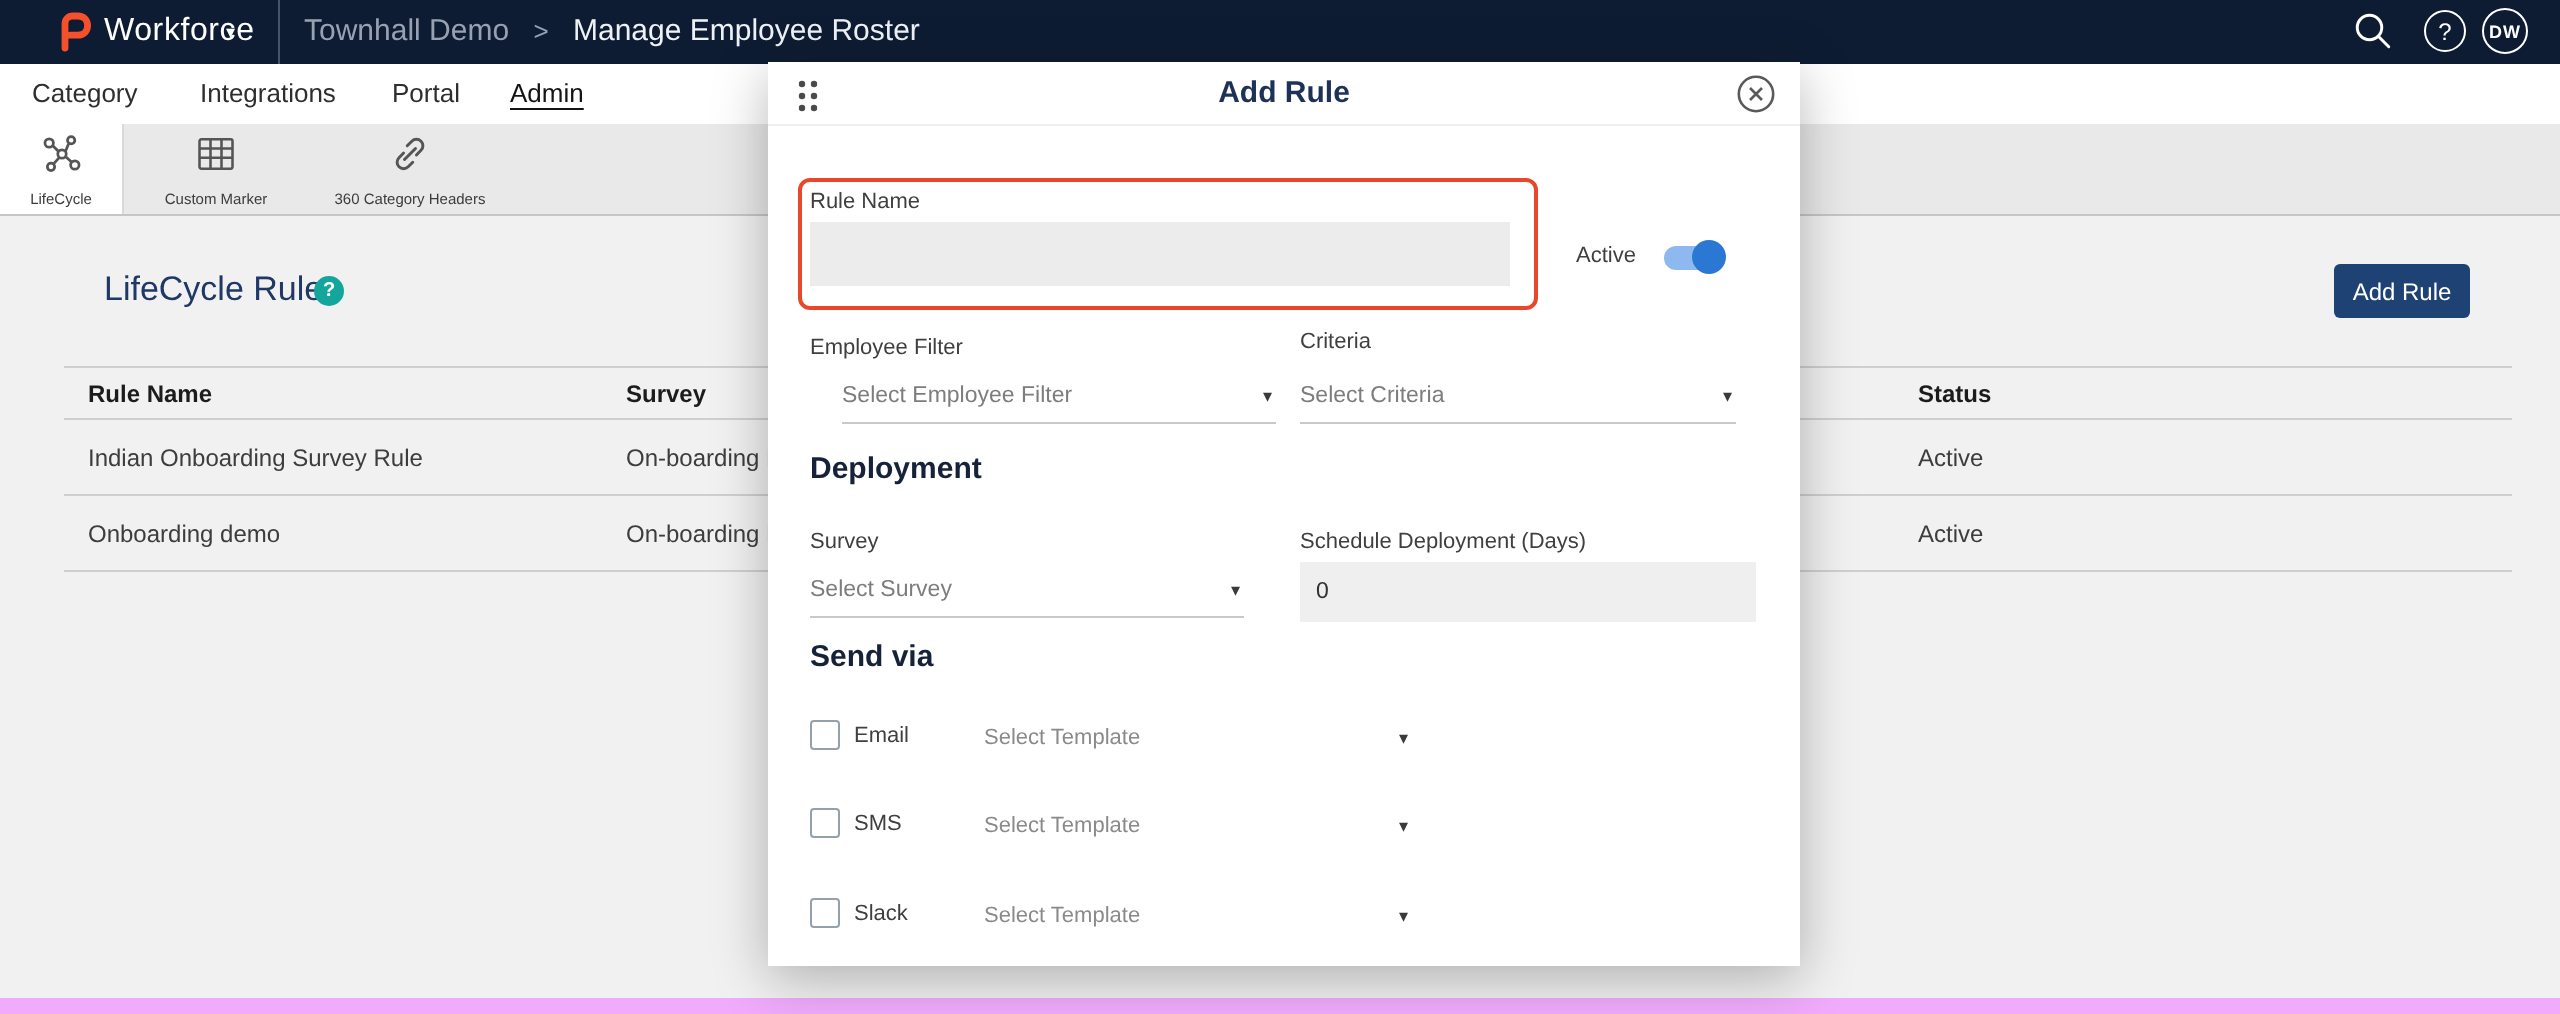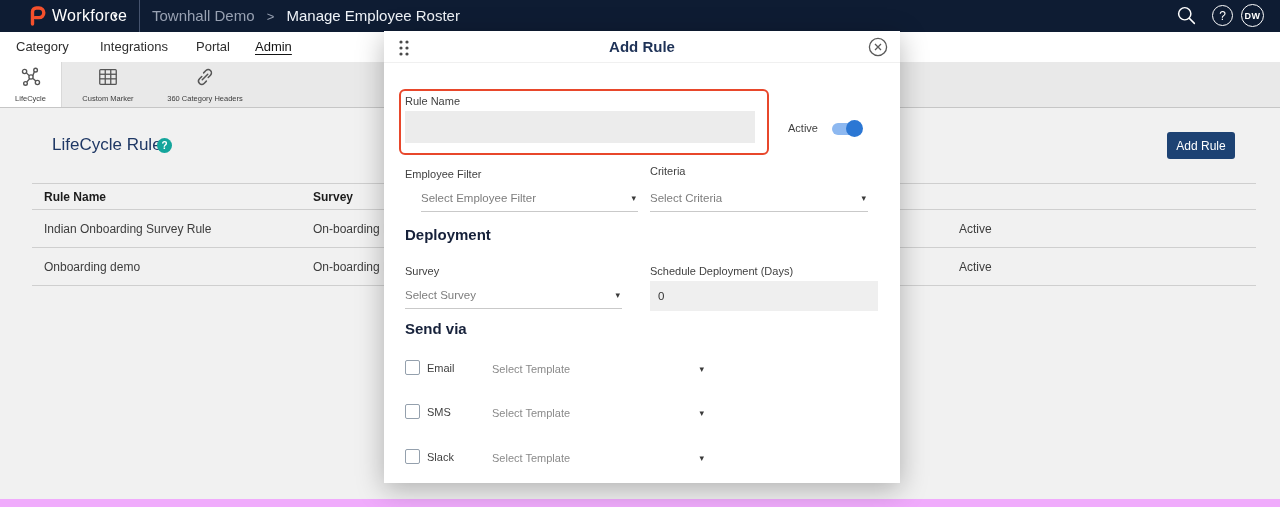--- a/index.html
+++ b/index.html
@@ -175,20 +175,21 @@
 
   <div class="main">
     <div class="page-title">LifeCycle Rules</div>
     <div class="title-help">?</div>
     <button class="add-rule-btn">Add Rule</button>
 
     <div class="table">
       <div class="thead">
         <div>Rule Name</div>
         <div>Survey</div>
+        <div>Status</div>
       </div>
       <div class="trow">
         <div>Indian Onboarding Survey Rule</div>
         <div>On-boarding Ex</div>
         <div>Active</div>
       </div>
       <div class="trow">
         <div>Onboarding demo</div>
         <div>On-boarding Ex</div>
         <div>Active</div>

